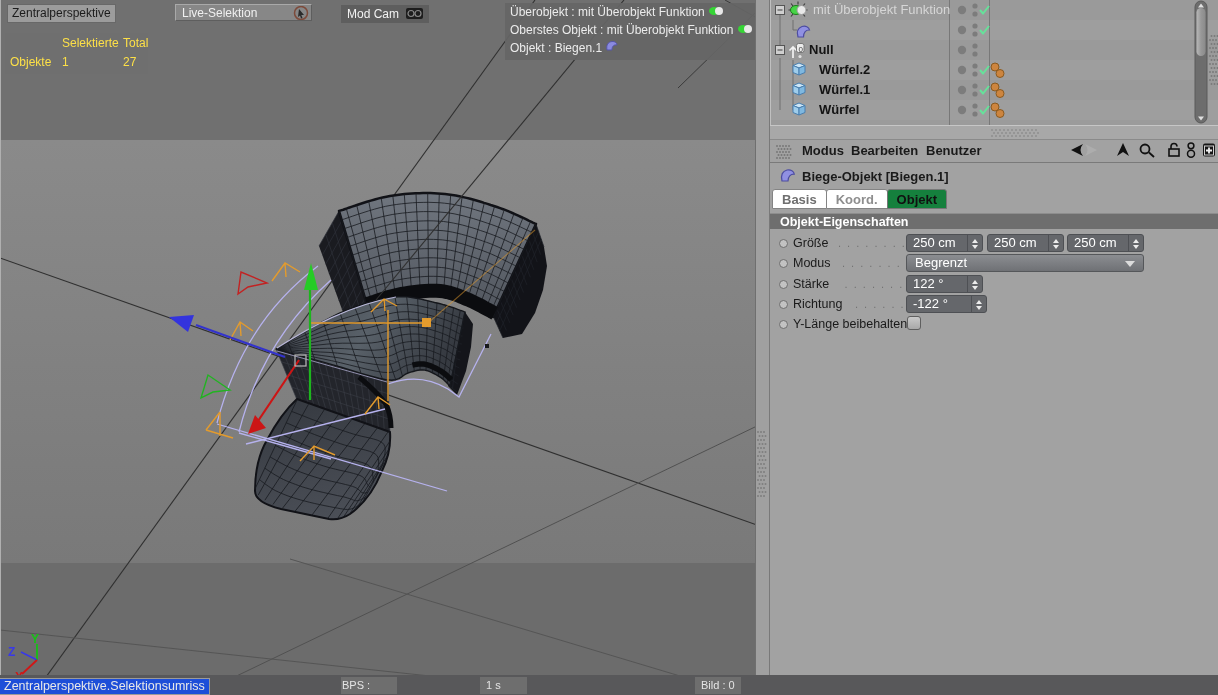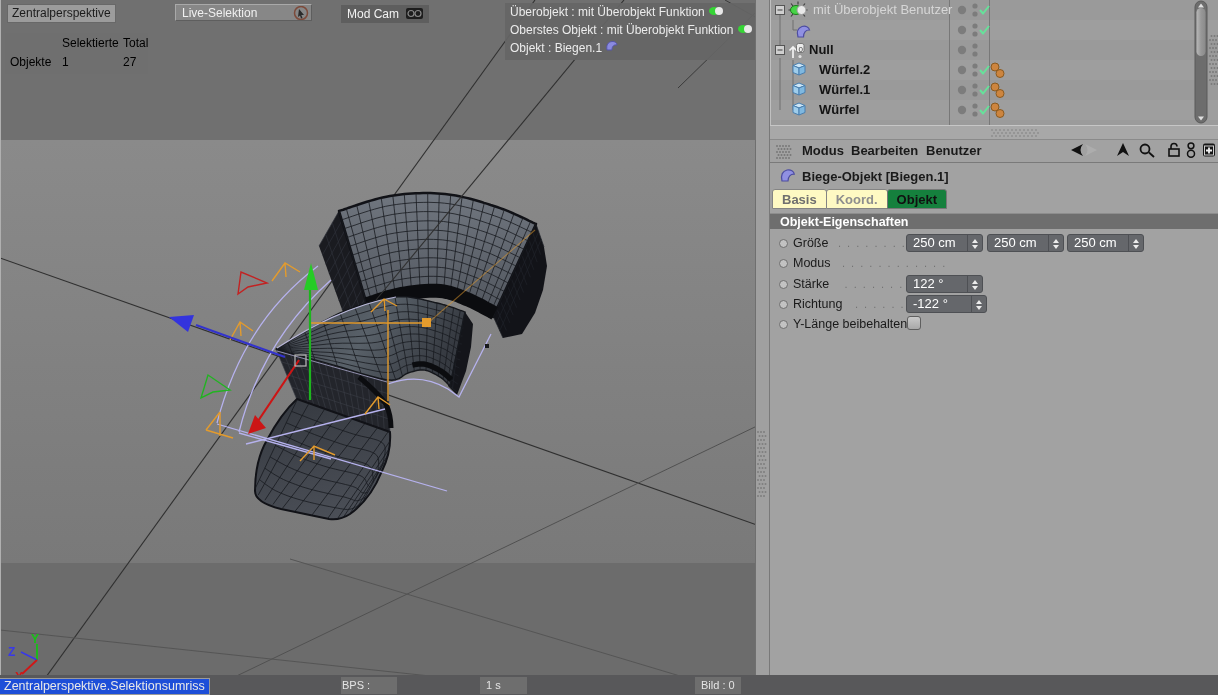--- a/index.html
+++ b/index.html
@@ -5,33 +5,33 @@
 .vp-top{position:absolute;left:0;top:0;width:757px;height:140px;background:#707070}
 .vp-mid{position:absolute;left:0;top:140px;width:757px;height:423px;background:linear-gradient(#8a8a8a,#797979)}
 .vp-bot{position:absolute;left:0;top:563px;width:757px;height:112px;background:#6c6c6c}
 .vp-edge{position:absolute;left:0;top:0;width:1px;height:675px;background:#b0b0b0}
 .statusbar{position:absolute;left:0;top:675px;width:1218px;height:20px;background:#58585a}
 .sb-item{position:absolute;top:677px;height:17px;background:#6e6e6e;color:#e4e4e4;font-size:11px;line-height:17px;padding:0 6px}
 .tooltip{position:absolute;left:0px;top:678px;height:17px;background:#1d4ed8;border:1px solid #9a9a9a;border-left:none;color:#e8e8e8;font-size:12.5px;line-height:15px;padding:0 4px}
 .lbl-persp{position:absolute;left:7px;top:4px;height:19px;background:#9c9c9c;border:1px solid #686868;color:#1c1c1c;font-size:12px;line-height:17px;padding:0 4px}
 .live-sel{position:absolute;left:175px;top:4px;width:137px;height:17px;background:#878787;border-top:1px solid #a9a9a9;border-left:1px solid #a9a9a9;border-bottom:1px solid #5e5e5e;border-right:1px solid #5e5e5e;color:#f0f0f0;font-size:12px;line-height:16px;padding:0 6px}
 .modcam{position:absolute;left:341px;top:5px;height:18px;background:#5e5e5e;color:#f2f2f2;font-size:12px;line-height:18px;padding:0 6px}
-.selpanel{position:absolute;left:5px;top:33px;width:143px;height:41px;background:#6f6f6f;color:#000000;font-size:12px}
+.selpanel{position:absolute;left:5px;top:33px;width:143px;height:41px;background:#6f6f6f;color:#fde047;font-size:12px}
 .overlay{position:absolute;left:505px;top:3px;width:252px;height:57px;background:rgba(101,101,101,0.93);color:#ececec;font-size:12px}
 .overlay div{height:18px;line-height:18px;padding-left:5px;white-space:nowrap}
 .rpanel{position:absolute;left:770px;top:0;width:448px;height:675px;background:#a2a2a2}
 .vsplit{position:absolute;left:755px;top:0;width:15px;height:675px;background:#a0a0a0;border-left:1px solid #6f6f6f;border-right:1px solid #797979}
 .om{position:absolute;left:770px;top:0;width:448px;height:125px;background:#9b9b9b;border-left:1px solid #c0c0c0}
 .om-row{position:absolute;left:0;width:448px;height:20px;font-size:13px;line-height:20px;color:#141414;font-weight:bold}
 .hsplit{position:absolute;left:770px;top:125px;width:448px;height:15px;background:#a8a8a8;border-top:1px solid #c6c6c6;border-bottom:1px solid #8a8a8a}
 .am-menu{position:absolute;left:770px;top:140px;width:448px;height:23px;background:#a2a2a2;border-bottom:1px solid #7a7a7a;font-size:13px;color:#1a1a1a}
 .am-menu span{position:absolute;top:3px;font-weight:bold}
 .objrow{position:absolute;left:770px;top:165px;width:448px;height:22px;font-size:13px;color:#1a1a1a}
 .tabs{position:absolute;left:772px;top:189px;height:20px;font-size:13px}
-.tab{display:inline-block;height:20px;line-height:19px;padding:0 9px;background:#fef9c3;border:1px solid #848484;border-radius:3px 3px 0 0;color:#6f6f6f;margin-right:-1px;font-weight:bold}
+.tab{display:inline-block;height:20px;line-height:19px;padding:0 9px;background:#ffffff;border:1px solid #848484;border-radius:3px 3px 0 0;color:#6f6f6f;margin-right:-1px;font-weight:bold}
 .tab.sel{background:#15803d;color:#111;border-color:#777}
 .secthdr{position:absolute;left:770px;top:213px;width:448px;height:16px;background:#6e6e6e;border-top:1px solid #8d8d8d;color:#fff;font-size:12.5px;font-weight:bold;line-height:16px;padding-left:10px}
 .prow{position:absolute;left:770px;width:448px;height:20px;font-size:12.5px;color:#1a1a1a}
 .pcirc{position:absolute;left:9px;top:5px;width:9px;height:9px;border-radius:50%;background:#c2c2c2;border:1px solid #6e6e6e}
 .plabel{position:absolute;left:23px;top:2px}
 .pdots{position:absolute;top:3px;color:#737373;font-size:11px;letter-spacing:1.5px}
 .spin{position:absolute;top:0px;height:18px;background:#65676b;border:1px solid #4e5054;border-radius:3px;color:#fff;font-size:13px;line-height:16px;padding-left:6px}
 .spin .ar{position:absolute;right:0;top:0;width:15px;height:16px;border-left:1px solid #4e5054}
 .spin .ar:before{content:"";position:absolute;left:4px;top:1px;border:3px solid transparent;border-bottom:4px solid #ececec}
 .spin .ar:after{content:"";position:absolute;left:4px;top:10px;border:3px solid transparent;border-top:4px solid #ececec}
@@ -307,21 +307,21 @@
 <circle cx="224" cy="87" r="4" fill="#cd853f" stroke="#8a5a20"></circle>
 <circle cx="229" cy="93.5" r="4" fill="#cd853f" stroke="#8a5a20"></circle>
 <circle cx="191" cy="110" r="4.2" fill="#7c7c7c"></circle>
 <circle cx="204" cy="106" r="2.6" fill="#7c7c7c"></circle>
 <circle cx="204" cy="114" r="2.6" fill="#7c7c7c"></circle>
 <path d="M209,110 L212,113.5 L218,106" stroke="#66e29a" stroke-width="2" fill="none"></path>
 <circle cx="224" cy="107" r="4" fill="#cd853f" stroke="#8a5a20"></circle>
 <circle cx="229" cy="113.5" r="4" fill="#cd853f" stroke="#8a5a20"></circle>
   </svg>
   <div class="om-row" style="top:0;color:#d6d6d6;font-weight:normal">
-      <span style="position:absolute;left:42px">mit Überobjekt Benutzer</span>
+      <span style="position:absolute;left:42px">mit Überobjekt Funktion</span>
     </div>
   <div class="om-row" style="top:40px">
       <span style="position:absolute;left:38px">Null</span>
     </div>
   <div class="om-row" style="top:60px">
       <span style="position:absolute;left:48px">Würfel.2</span>
     </div>
   <div class="om-row" style="top:80px">
       <span style="position:absolute;left:48px">Würfel.1</span>
     </div>
@@ -492,20 +492,21 @@
     <span class="plabel">Größe</span>
     <span class="pdots" style="left:68px">. . . . . . . . . . . . .</span>
   <span class="spin" style="left:136px;width:77px">250 cm<span class="ar"></span></span>
   <span class="spin" style="left:217px;width:77px">250 cm<span class="ar"></span></span>
   <span class="spin" style="left:297px;width:77px">250 cm<span class="ar"></span></span>
 </div>
 <div class="prow" style="top:254px">
     <div class="pcirc"></div>
     <span class="plabel">Modus</span>
     <span class="pdots" style="left:72px">. . . . . . . . . . . .</span>
+  <span class="drop" style="left:136px;width:238px">Begrenzt</span>
 </div>
 <div class="prow" style="top:275px">
     <div class="pcirc"></div>
     <span class="plabel">Stärke</span>
     <span class="pdots" style="left:70px">&nbsp;. . . . . . . . . . . .</span>
   <span class="spin" style="left:136px;width:77px">122 °<span class="ar"></span></span>
 </div>
 <div class="prow" style="top:295px">
     <div class="pcirc"></div>
     <span class="plabel">Richtung</span>

